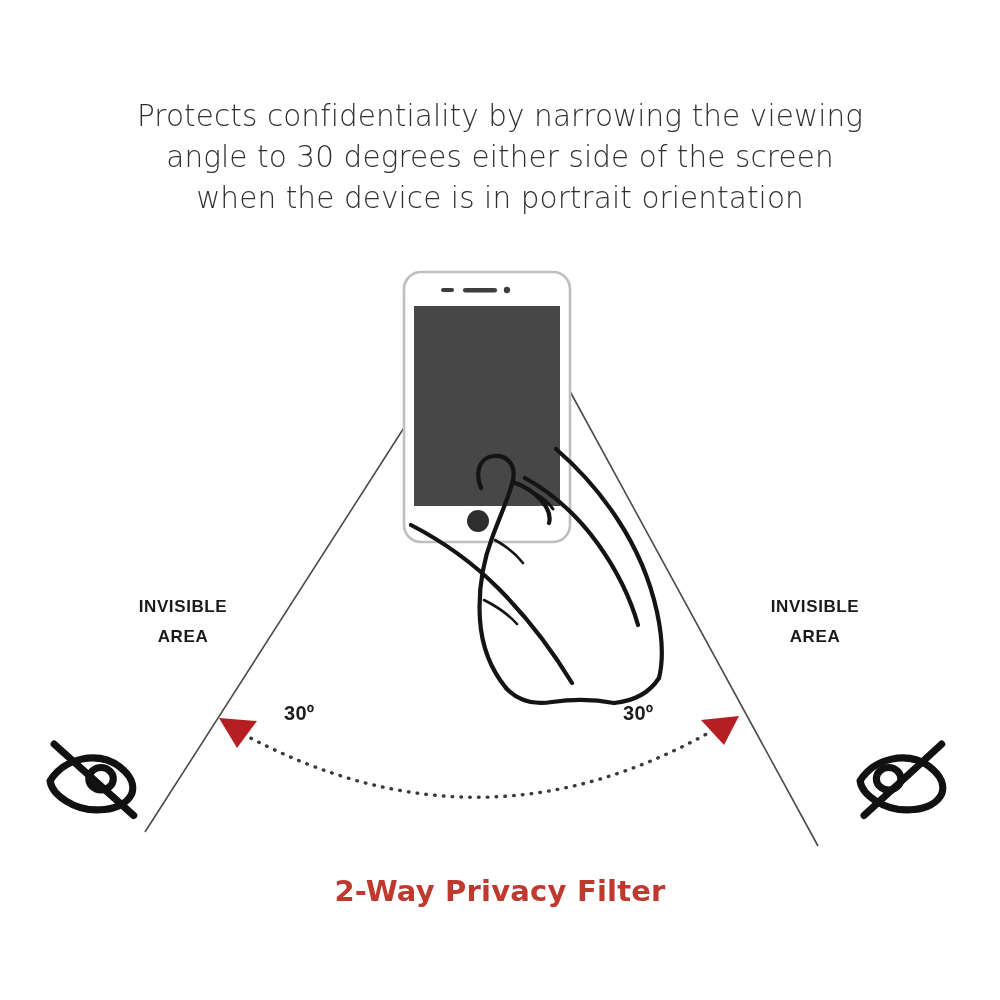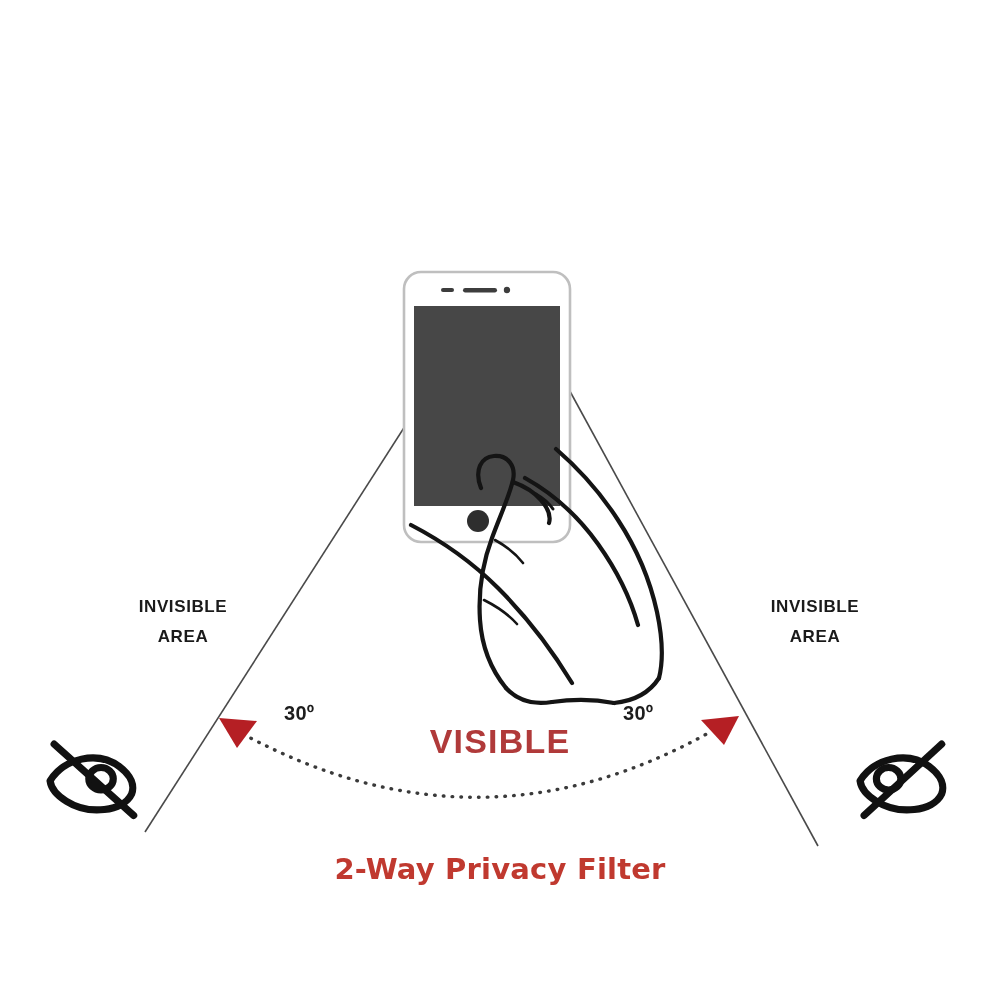--- a/index.html
+++ b/index.html
@@ -70,35 +70,38 @@
     text-align: center;
     font-family: "Liberation Sans", sans-serif;
     font-size: 34px;
     font-weight: 700;
     letter-spacing: 1.2px;
     color: #b03a3a;
   }
   #footer-label {
     position: absolute;
     left: 250px;
-    top: 852px;
+    top: 874px;
     width: 500px;
     text-align: center;
     font-family: "DejaVu Sans", sans-serif;
     font-size: 29px;
     font-weight: 700;
     letter-spacing: 0.2px;
     color: #c0392f;
   }
 </style>
 </head>
 <body>
 
 <div id="stage">
 
+  <div class="headline">Protects confidentiality by narrowing the viewing
+angle to 30 degrees either side of the screen
+when the device is in portrait orientation</div>
 
   <svg id="diagram-svg" viewBox="0 0 1000 1000">
 
     <g>
       <line x1="432" y1="384" x2="145" y2="832" stroke="#4a4a4a" stroke-width="1.6"></line>
       <line x1="566" y1="384" x2="818" y2="846" stroke="#4a4a4a" stroke-width="1.6"></line>
     </g>
 
     <g>
       <path d="M 243 734 Q 480 862 712 731" fill="none" stroke="#3a3a3a" stroke-width="3.4" stroke-linecap="round" stroke-dasharray="0.6 8.2"></path>
@@ -176,17 +179,16 @@
   <div class="invisible-label" id="invisible-left">INVISIBLE
 AREA</div>
 
   <div class="invisible-label" id="invisible-right">INVISIBLE
 AREA</div>
 
   <div class="angle-label" id="angle-left">30º</div>
 
   <div class="angle-label" id="angle-right">30º</div>
 
-  <div id="visible-label">VISIBLE</div>
 
   <div id="footer-label">2-Way Privacy Filter</div>
 
 </div>
 
 </body></html>

